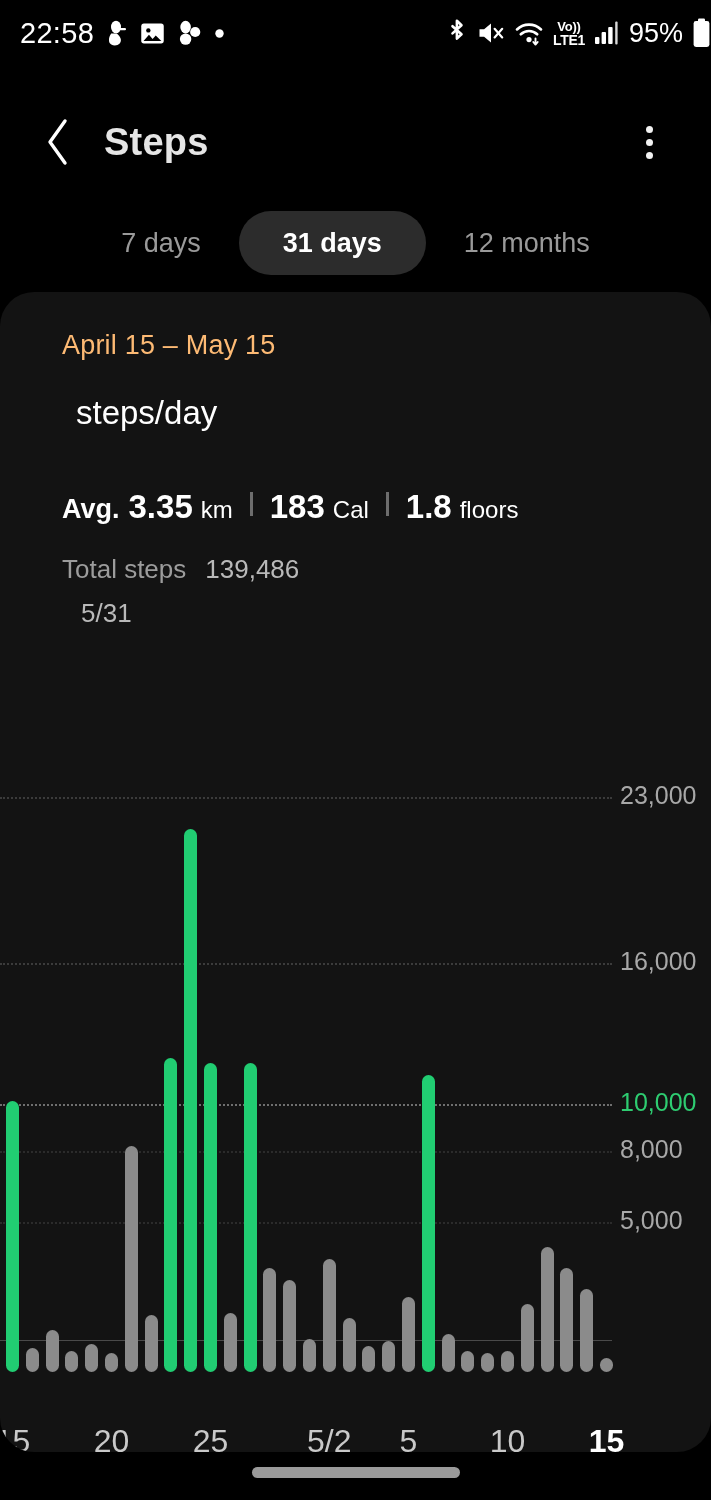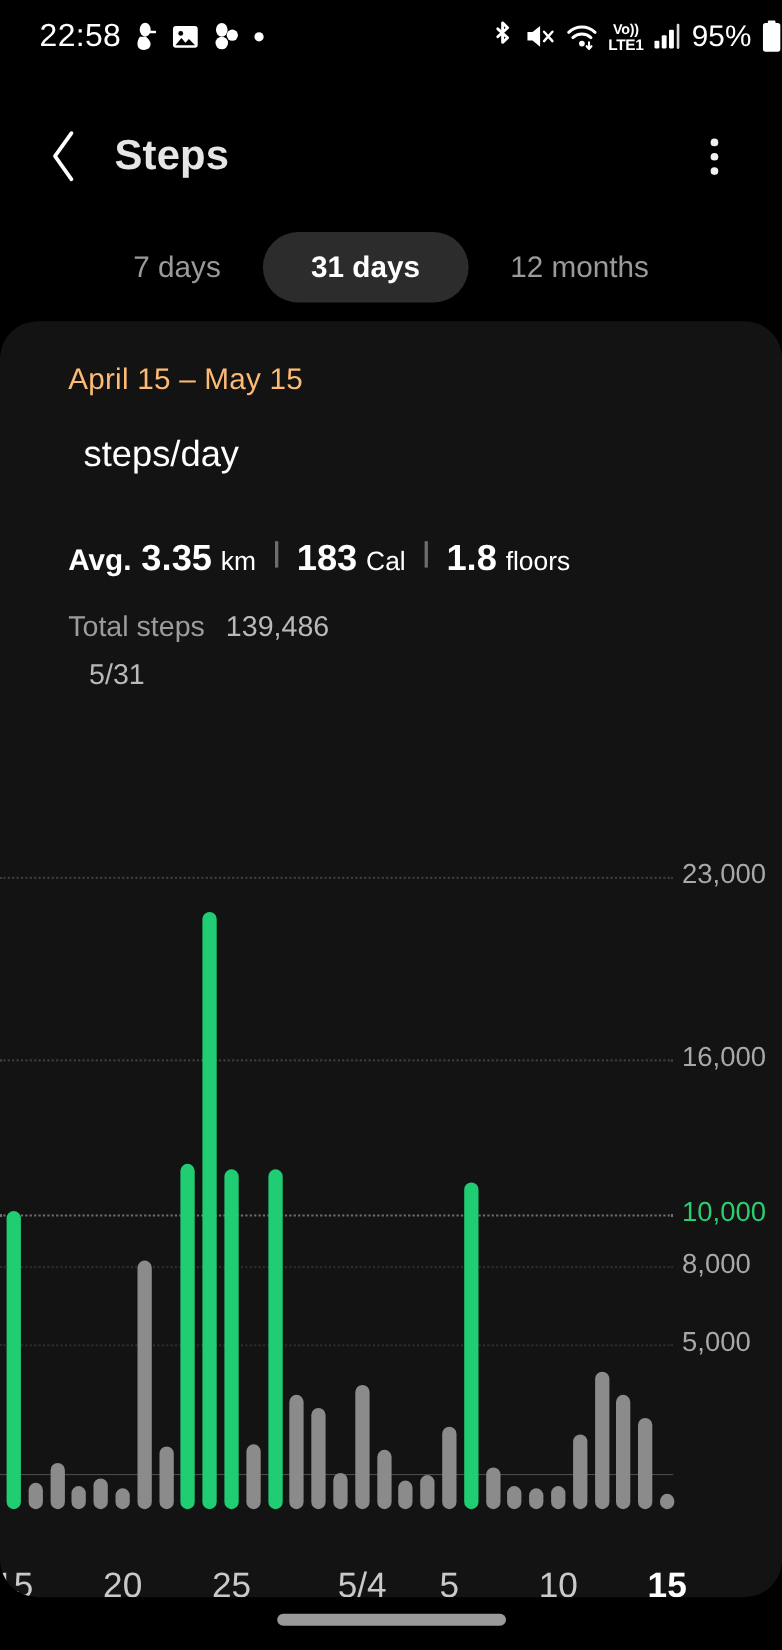--- a/index.html
+++ b/index.html
@@ -5,21 +5,21 @@
   html,body{margin:0;padding:0;}
   body{
     width:711px;height:1500px;background:#000;overflow:hidden;
     font-family:"Liberation Sans", sans-serif;
     -webkit-font-smoothing:antialiased;
   }
   .phone{position:relative;width:711px;height:1500px;background:#000;}
 
   
   .statusbar{position:absolute;left:0;top:0;width:711px;height:66px;display:flex;align-items:center;}
-  .sb-left{display:flex;align-items:center;gap:11px;padding-left:36px;}
+  .sb-left{display:flex;align-items:center;gap:11px;padding-left:20px;}
   .sb-time{color:#fff;font-size:29px;font-weight:400;letter-spacing:.3px;line-height:1;}
   .sb-right{margin-left:auto;display:flex;align-items:center;gap:9px;}
   .sb-ic{display:inline-flex;align-items:center;justify-content:center;}
   .sb-batt{color:#fff;font-size:27px;font-weight:500;letter-spacing:0;line-height:1;}
   .volte{display:flex;flex-direction:column;align-items:center;justify-content:center;color:#fff;line-height:1;}
   .volte b{font-size:13px;font-weight:700;letter-spacing:-.2px;}
   .volte i{font-size:14px;font-weight:700;font-style:normal;letter-spacing:-.3px;}
 
   
   .appbar{position:absolute;left:0;top:96px;width:711px;height:92px;display:flex;align-items:center;}
@@ -255,21 +255,21 @@
           <div class="ylab" style="left: 620px; top: 19.3878px;">23,000</div>
           <div class="ylab" style="left: 620px; top: 184.531px;">16,000</div>
           <div class="ylab target" style="left: 620px; top: 326.082px;">10,000</div>
           <div class="ylab" style="left: 620px; top: 373.265px;">8,000</div>
           <div class="ylab" style="left: 620px; top: 444.041px;">5,000</div>
         </div>
       <div id="xlabels">
           <div class="xlab" style="left: 12.5px; top: 614px; transform: translateX(-50%);">15</div>
           <div class="xlab" style="left: 111.5px; top: 614px; transform: translateX(-50%);">20</div>
           <div class="xlab" style="left: 210.5px; top: 614px; transform: translateX(-50%);">25</div>
-          <div class="xlab" style="left: 329.3px; top: 614px; transform: translateX(-50%);">5/4</div>
+          <div class="xlab" style="left: 329.3px; top: 614px; transform: translateX(-50%);">5/2</div>
           <div class="xlab" style="left: 408.5px; top: 614px; transform: translateX(-50%);">5</div>
           <div class="xlab" style="left: 507.5px; top: 614px; transform: translateX(-50%);">10</div>
           <div class="xlab last" style="left: 606.5px; top: 614px; transform: translateX(-50%);">15</div>
         </div>
     </div>
   </div>
 
   <div class="home"></div>
 </div>
 

